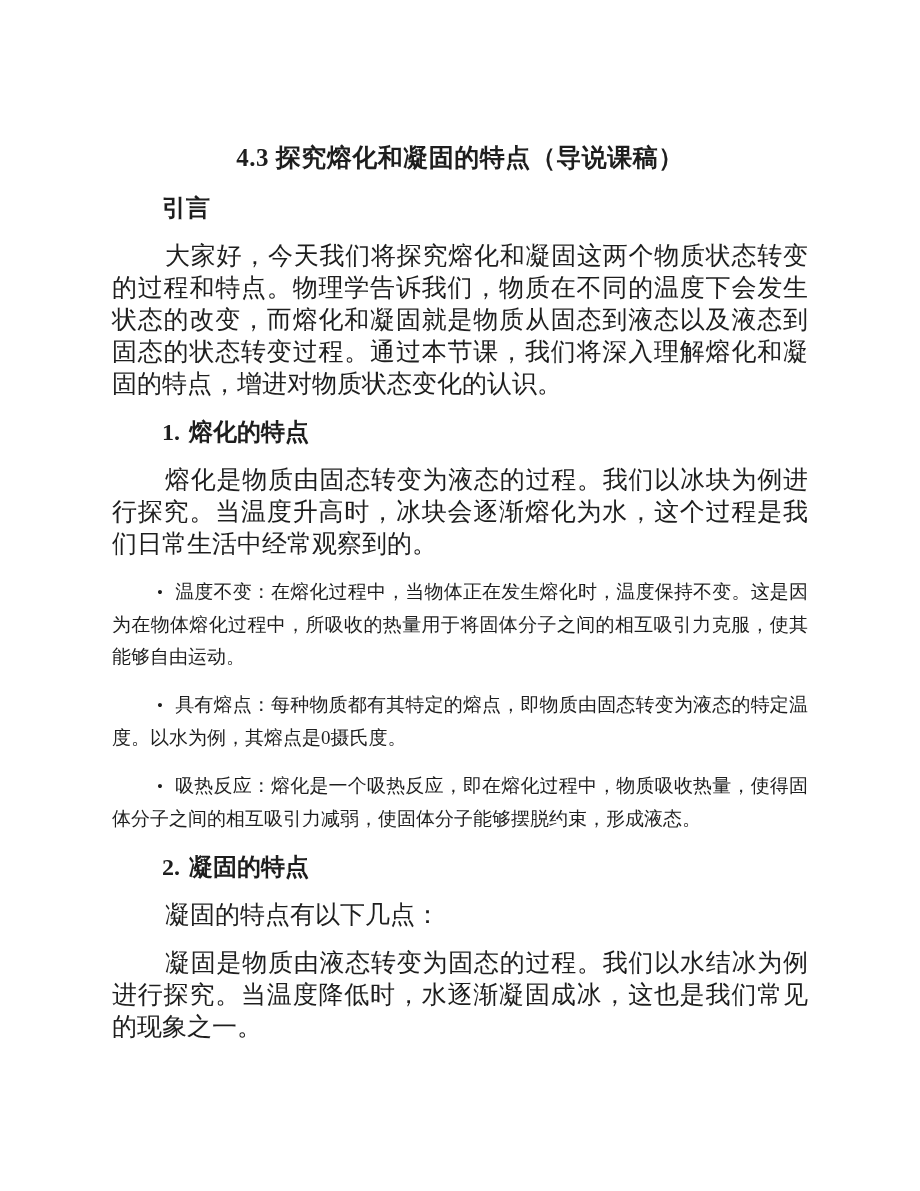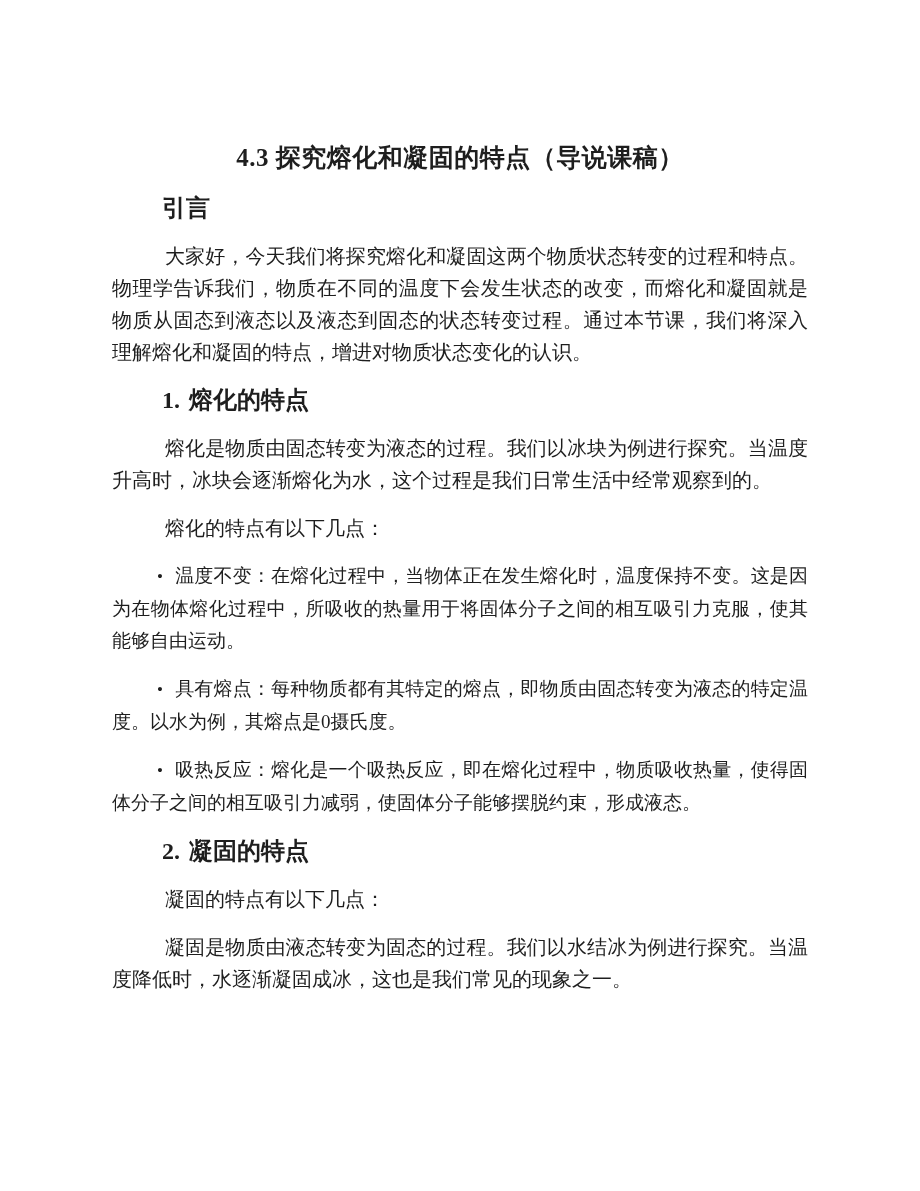--- a/index.html
+++ b/index.html
@@ -33,21 +33,21 @@
   }
   .heading {
     font-size: 24px;
     font-weight: 700;
     line-height: 32px;
     margin: 0;
     text-indent: 50px;
   }
   .heading .num { margin-right: 9px; }
   .para {
-    font-size: 20px;
+    font-size: 25px;
     line-height: 32px;
     margin: 0;
     text-align: justify;
     text-indent: 53px;
   }
   .bullet-para {
     font-size: 19px;
     line-height: 32px;
     margin: 0;
     text-align: justify;
@@ -69,21 +69,20 @@
 
   <p class="para block">大家好，今天我们将探究熔化和凝固这两个物质状态转变的过程和特点。物理学告诉我们，物质在不同的温度下会发生状态的改变，而熔化和凝固就是物质从固态到液态以及液态到固态的状态转变过程。通过本节课，我们将深入理解熔化和凝固的特点，增进对物质状态变化的认识。</p>
 
 
   <h3 class="heading block">
     <span class="num">1.</span><span>熔化的特点</span>
   </h3>
 
   <p class="para block">熔化是物质由固态转变为液态的过程。我们以冰块为例进行探究。当温度升高时，冰块会逐渐熔化为水，这个过程是我们日常生活中经常观察到的。</p>
 
-  <p class="para block">熔化的特点有以下几点：</p>
 
   <p class="bullet-para block">
     <span class="marker">•</span><span>温度不变：在熔化过程中，当物体正在发生熔化时，温度保持不变。这是因为在物体熔化过程中，所吸收的热量用于将固体分子之间的相互吸引力克服，使其能够自由运动。</span>
   </p>
 
   <p class="bullet-para block">
     <span class="marker">•</span><span>具有熔点：每种物质都有其特定的熔点，即物质由固态转变为液态的特定温度。以水为例，其熔点是0摄氏度。</span>
   </p>
 
   <p class="bullet-para block">

